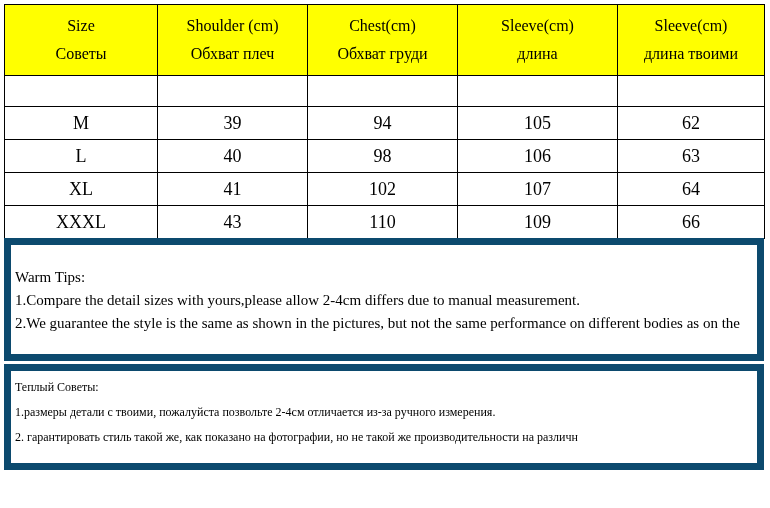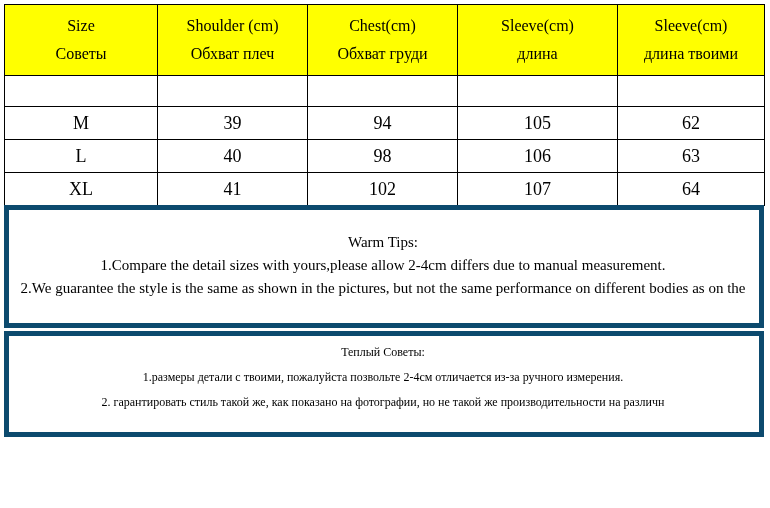--- a/index.html
+++ b/index.html
@@ -38,24 +38,24 @@
     font-size: 16px;
   }
   .h-line { line-height: 28px; }
   tr.spacer-row td { height: 30px; }
   tr.data-row td {
     height: 32px;
     font-size: 18px;
   }
   .tips-box {
     box-sizing: border-box;
-    border: 5px solid #0c4a6e;
+    border: 7px solid #0c4a6e;
     width: 760px;
     background: #ffffff;
-    text-align: center;
+    text-align: left;
   }
   .tips-en {
     margin-top: -1px;
     height: 123px;
     padding: 21px 6px 6px 4px;
     font-size: 15px;
   }
   .tips-en .tip-line { line-height: 23px; white-space: nowrap; }
   .tips-ru {
     margin-top: 3px;
@@ -124,20 +124,27 @@
         <td>106</td>
         <td>63</td>
       </tr>
       <tr class="data-row">
         <td>XL</td>
         <td>41</td>
         <td>102</td>
         <td>107</td>
         <td>64</td>
       </tr>
+      <tr class="data-row">
+        <td>XXXL</td>
+        <td>43</td>
+        <td>110</td>
+        <td>109</td>
+        <td>66</td>
+      </tr>
     </tbody>
   </table>
 
   <div class="tips-box tips-en">
     <div class="tip-line">Warm Tips:</div>
     <div class="tip-line">1.Compare the detail sizes with yours,please allow 2-4cm differs due to manual measurement.</div>
     <div class="tip-line">2.We guarantee the style is the same as shown in the pictures, but not the same performance on different bodies as on the</div>
   </div>
 
   <div class="tips-box tips-ru">

